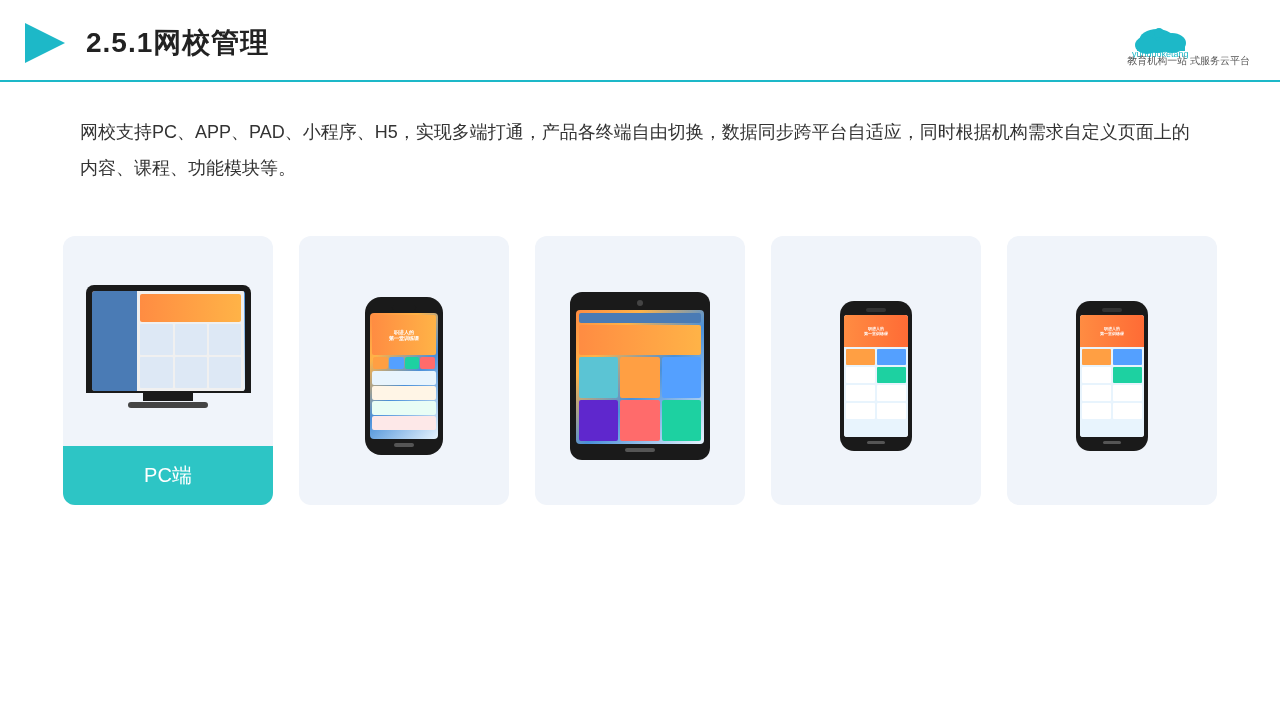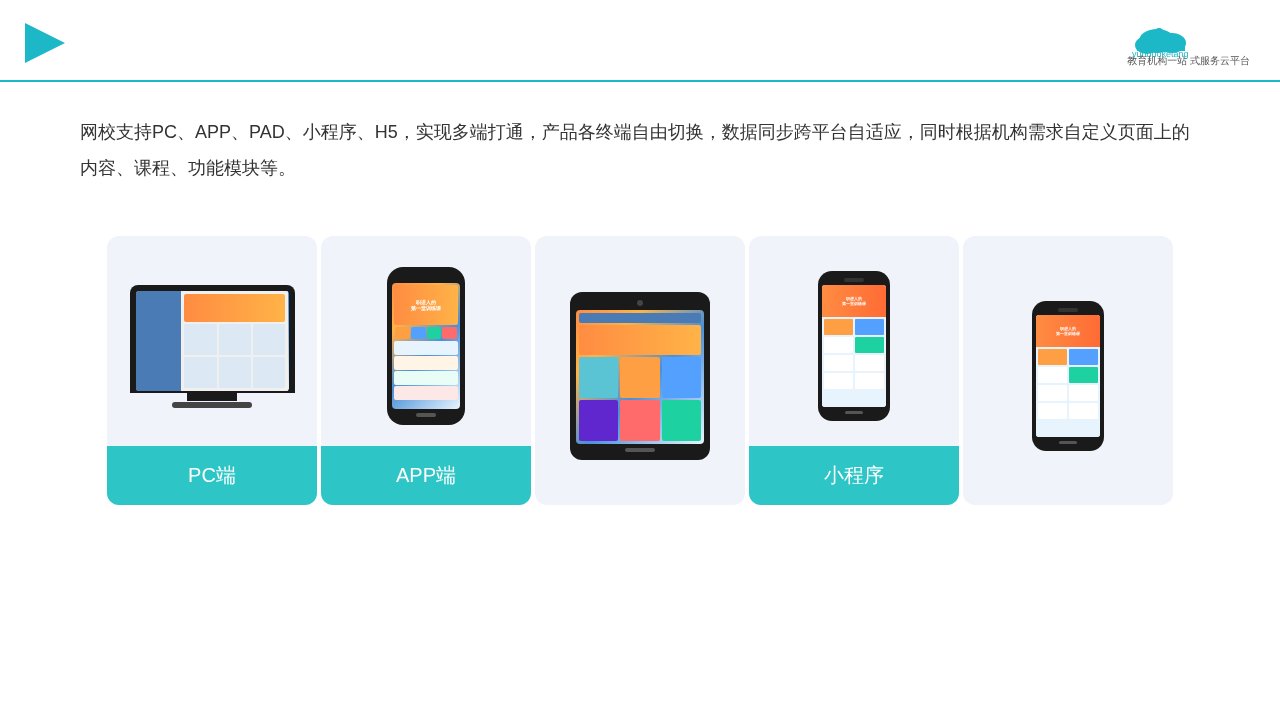--- a/index.html
+++ b/index.html
@@ -50,21 +50,21 @@
       padding: 32px 80px 20px 80px;
       font-size: 18px;
       color: #333;
       line-height: 2;
     }
 
     
     .cards-container {
       display: flex;
       justify-content: center;
-      gap: 4px;
+      gap: 26px;
       padding: 30px 60px 20px 60px;
     }
 
     .card {
       width: 210px;
       background: #f0f4fa;
       border-radius: 12px;
       overflow: hidden;
       display: flex;
       flex-direction: column;
@@ -383,20 +383,21 @@
     }
   </style>
 </head>
 <body>
 
 <div class="header">
   <div class="header-left">
     <svg class="play-icon" viewBox="0 0 50 50" xmlns="http://www.w3.org/2000/svg">
       <polygon points="5,5 45,25 5,45" fill="#1db8c8"></polygon>
     </svg>
+    <span class="page-title">2.5.1网校管理</span>
   </div>
   <div class="logo-area">
     <svg class="logo-cloud" viewBox="0 0 90 40" xmlns="http://www.w3.org/2000/svg">
 
       <ellipse cx="30" cy="22" rx="18" ry="12" fill="#1db8c8"></ellipse>
       <ellipse cx="20" cy="26" rx="12" ry="9" fill="#1db8c8"></ellipse>
       <ellipse cx="45" cy="24" rx="14" ry="10" fill="#1db8c8"></ellipse>
       <rect x="10" y="22" width="48" height="10" fill="#1db8c8"></rect>
 
       <text x="5" y="38" font-size="9" fill="#1db8c8" font-family="Arial">yunduoketang</text>
@@ -469,21 +470,20 @@
                 <div class="phone-card" style="background:#fff5e6;"></div>
                 <div class="phone-card" style="background:#e8fdf5;"></div>
                 <div class="phone-card" style="background:#fde8e8;"></div>
               </div>
             </div>
           </div>
           <div class="phone-home"></div>
         </div>
       </div>
     </div>
-    <div class="card-label">APP端</div>
   </div>
 
   <div class="card">
     <div class="card-image-area">
       <div class="device-wrapper">
         <div class="tablet">
           <div class="tablet-camera"></div>
           <div class="tablet-screen">
             <div class="tablet-screen-content">
               <div class="tablet-top-bar"></div>
@@ -531,21 +531,20 @@
                   <div class="phone-mini-block"></div>
                   <div class="phone-mini-block"></div>
                 </div>
               </div>
             </div>
           </div>
           <div class="phone-mini-home"></div>
         </div>
       </div>
     </div>
-    <div class="card-label">小程序</div>
   </div>
 
   <div class="card">
     <div class="card-image-area">
       <div class="device-wrapper">
         <div class="phone-mini">
           <div class="phone-mini-notch"></div>
           <div class="phone-mini-screen">
             <div class="phone-mini-screen-content">
               <div class="phone-mini-header" style="background: linear-gradient(90deg, #ff8c42, #ff6b35);">

